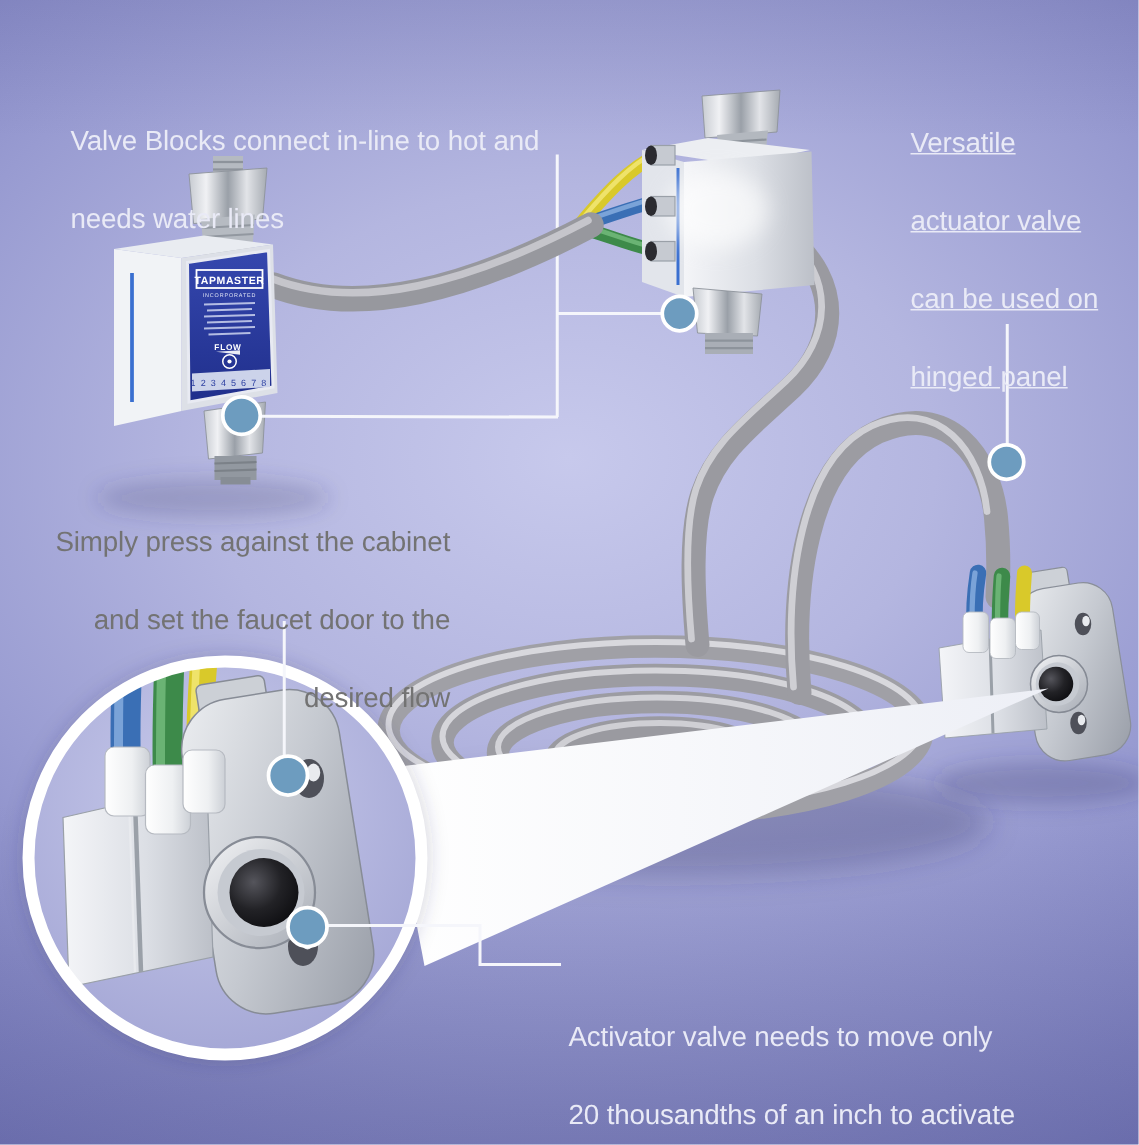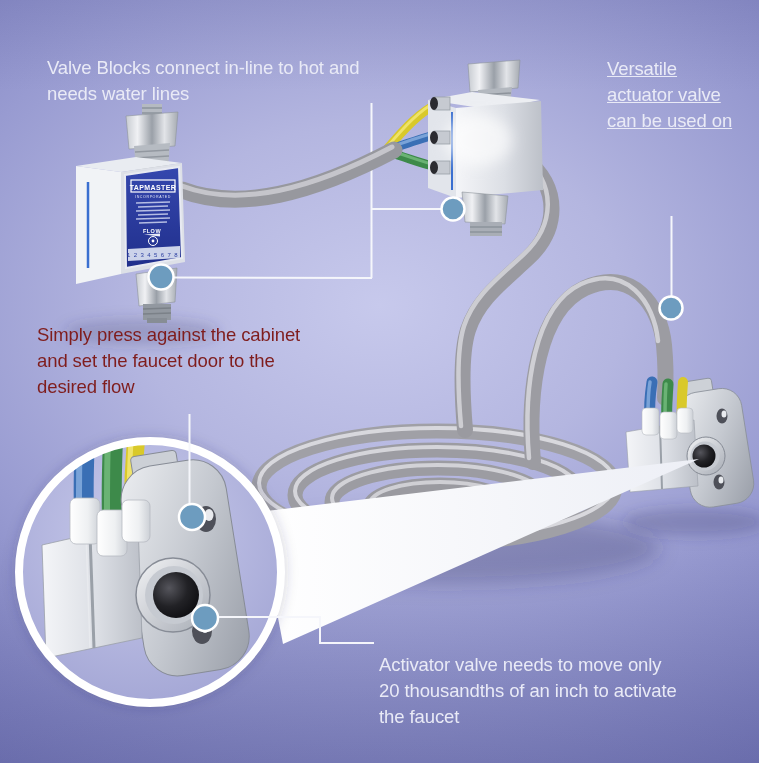--- a/index.html
+++ b/index.html
@@ -5,23 +5,23 @@
   html,body{margin:0;padding:0;}
   body{
     width:759px;height:763px;overflow:hidden;position:relative;
     font-family:"Liberation Sans","DejaVu Sans",sans-serif;
     background:
       linear-gradient(to bottom, rgba(60,62,120,0.10) 0%, rgba(60,62,120,0) 12%, rgba(60,62,120,0) 70%, rgba(50,52,100,0.16) 100%),
       radial-gradient(ellipse 115% 85% at 50% 40%, #c7c9ec 0%, #b4b6e0 28%, #989bd1 52%, #7e81c0 74%, #6b6eb3 92%, #6467ab 100%);
   }
   #stage{position:absolute;left:0;top:0;}
   .ann{position:absolute;line-height:26px;font-size:18.5px;letter-spacing:-0.1px;}
-  .ann div{white-space:nowrap;}
+  .ann div{white-space:nowrap;margin-top:26px;}
   .light{color:#e9eaf6;}
-  .dark{color:#7f1d1d;}
+  .dark{color:#737373;text-align:right;}
 </style>
 </head>
 <body>
 
 <svg id="stage" width="759" height="763" viewBox="0 0 759 763">
   <defs>
     <linearGradient id="hexg" x1="0" y1="0" x2="1" y2="0">
       <stop offset="0" stop-color="#c7cbd1"></stop>
         <stop offset="0.22" stop-color="#f0f1f4"></stop>
       <stop offset="0.5" stop-color="#9aa0a8"></stop>
@@ -259,20 +259,21 @@
 
 <div class="ann light" style="left:47px;top:55px;">
   <div>Valve Blocks connect in-line to hot and</div>
   <div>needs water lines</div>
 </div>
 
 <div class="ann light" style="left:607px;top:56px;text-decoration:underline;">
   <div>Versatile</div>
   <div>actuator valve</div>
   <div>can be used on</div>
+  <div>hinged panel</div>
 </div>
 
 <div class="ann dark" style="left:37px;top:322px;">
   <div>Simply press against the cabinet</div>
   <div>and set the faucet door to the</div>
   <div>desired flow</div>
 </div>
 
 <div class="ann light" style="left:379px;top:652px;">
   <div>Activator valve needs to move only</div>

